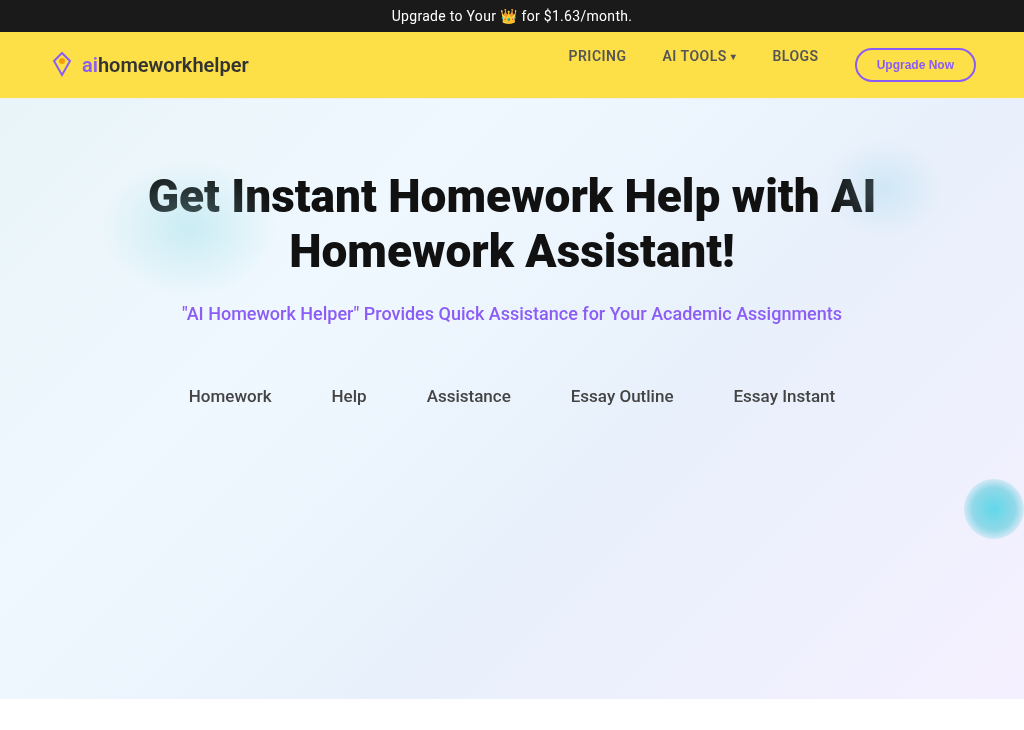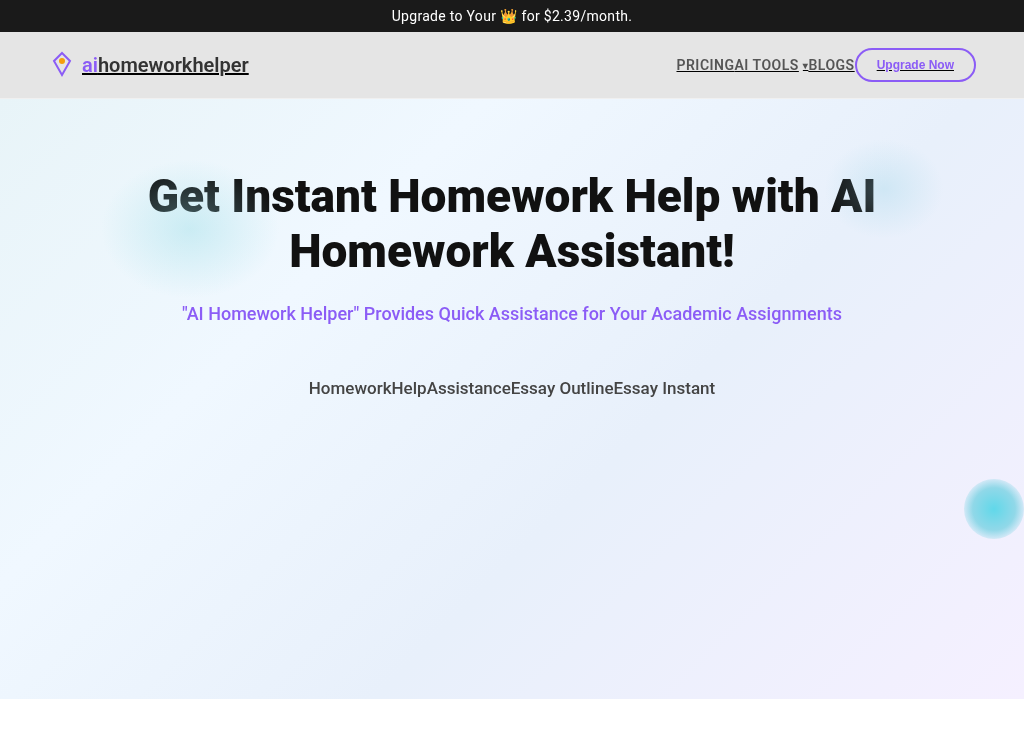--- a/index.html
+++ b/index.html
@@ -20,29 +20,28 @@
       background-color: #1a1a1a;
       color: #ffffff;
       text-align: center;
       padding: 8px 16px;
       font-size: 14px;
       letter-spacing: 0.3px;
     }
 
     
     .header {
-      background-color: #e5e5e5;
+      background-color: #fde047;
       display: flex;
       align-items: center;
       justify-content: space-between;
       padding: 16px 48px;
       border-bottom: 1px solid #f0f0f0;
       position: relative;
       z-index: 10;
-      text-decoration: underline;
     }
 
     .logo-area {
       display: flex;
       align-items: center;
       gap: 6px;
       cursor: pointer;
     }
 
     .logo-icon {
@@ -56,21 +55,22 @@
       font-weight: 600;
       color: #333333;
     }
 
     .logo-text span.ai {
       color: #8b5cf6;
     }
 
     .nav-right {
       display: flex;
-      align-items: center;
+      align-items: flex-start;
+      gap: 36px;
     }
 
     .nav-link {
       font-size: 14px;
       font-weight: 600;
       color: #555555;
       letter-spacing: 0.5px;
       cursor: pointer;
       text-transform: uppercase;
     }
@@ -160,37 +160,39 @@
       color: #8b5cf6;
       text-align: center;
       margin-bottom: 48px;
       max-width: 720px;
     }
 
     
     .tab-bar {
       display: flex;
       align-items: flex-end;
+      gap: 60px;
+      margin-top: 8px;
     }
 
     .tab-item {
       font-size: 17px;
       font-weight: 500;
       color: #444444;
       cursor: pointer;
       padding: 6px 0;
       position: relative;
     }
   </style>
 </head>
 <body>
 
 <div class="top-banner">
   <span>
-    <span>Upgrade to  Your</span><span> 👑</span><span> for $2.39/month.</span>
+    <span>Upgrade to  Your</span><span> 👑</span><span> for $1.63/month.</span>
   </span>
 </div>
 
 <header class="header">
   <div class="logo-area">
 
     <svg class="logo-icon" viewBox="0 0 28 28" xmlns="http://www.w3.org/2000/svg">
       <polygon points="14,2 22,10 14,24 6,10" fill="none" stroke="#8b5cf6" stroke-width="2"></polygon>
       <circle cx="14" cy="10" r="3" fill="#f59e0b"></circle>
     </svg>

